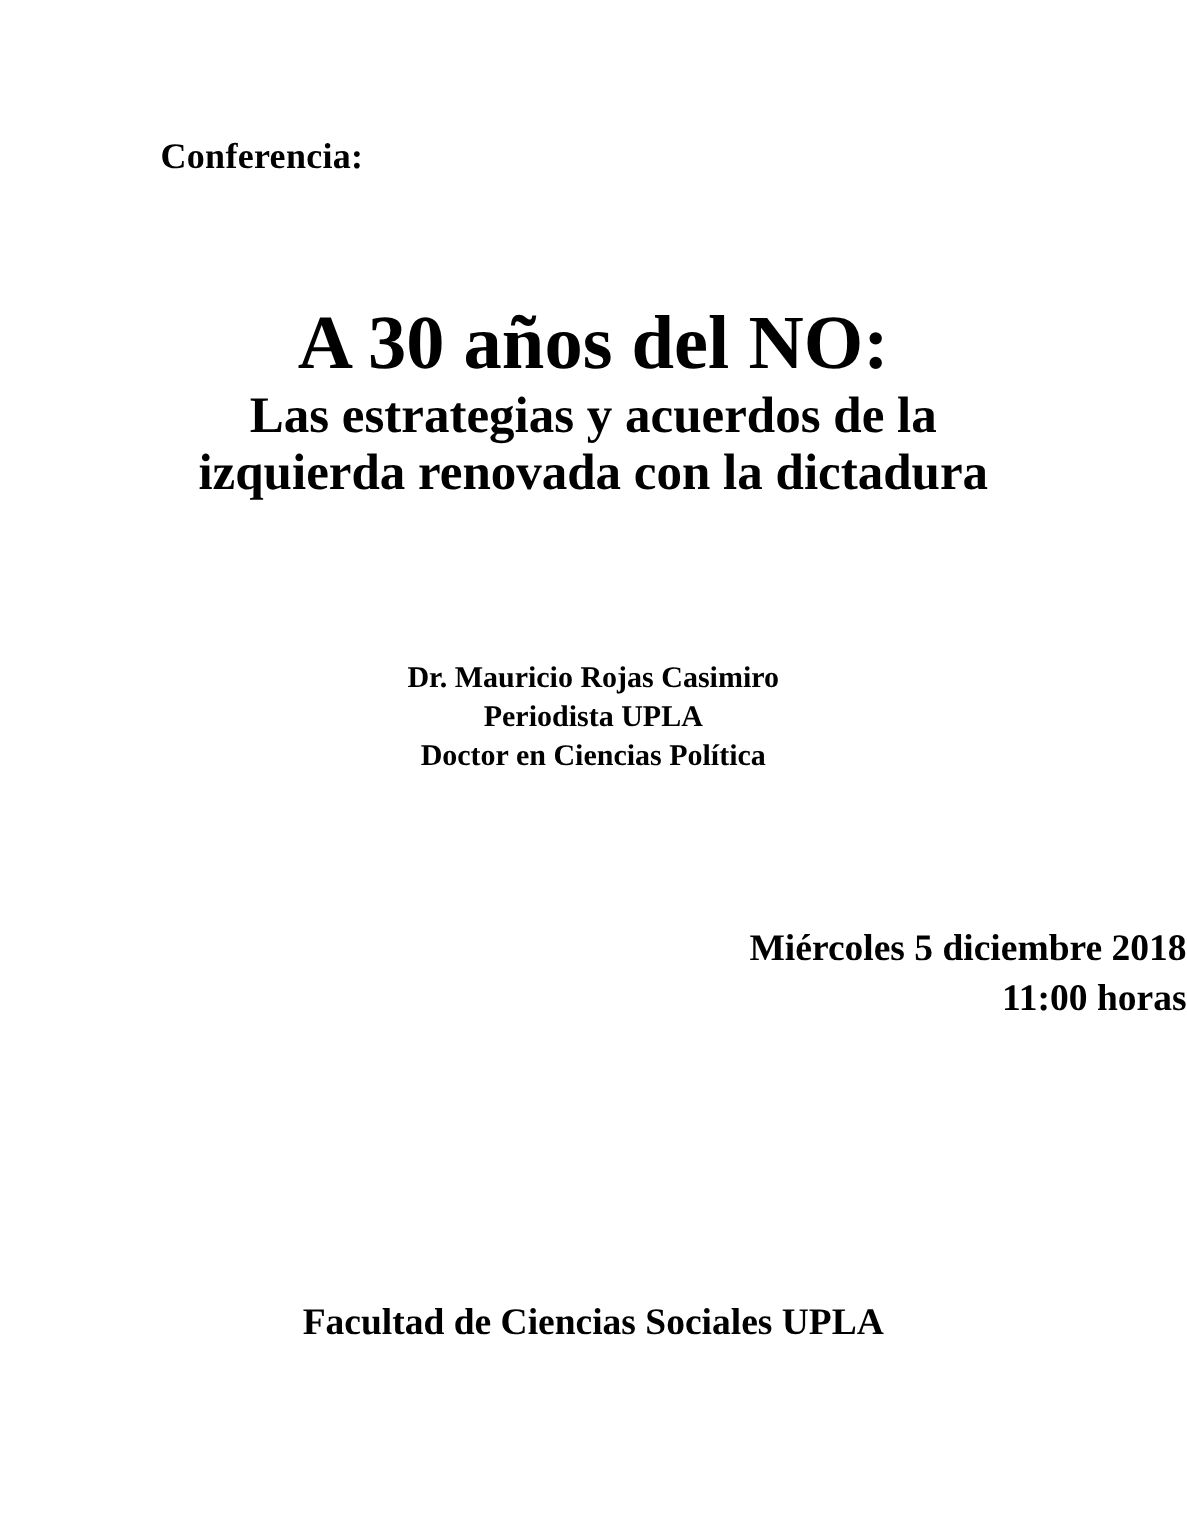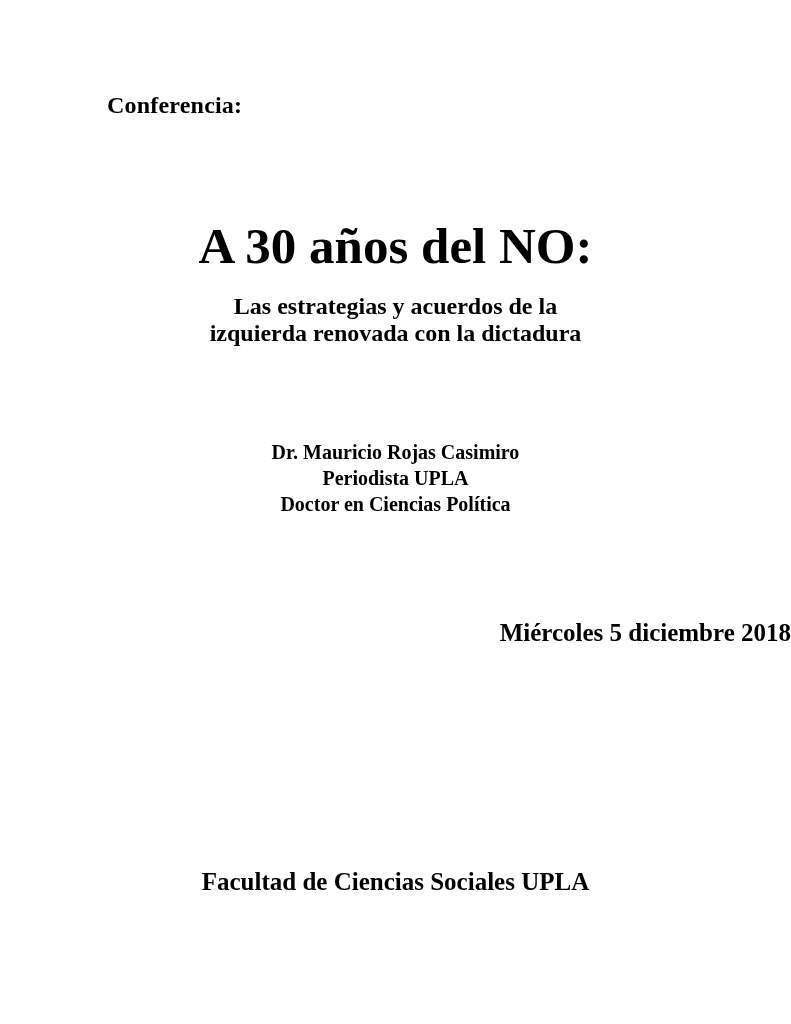--- a/index.html
+++ b/index.html
@@ -28,24 +28,24 @@
     position: absolute;
     top: 200px;
     left: 0;
     width: 100%;
     text-align: center;
   }
   .main-title {
     font-size: 51px;
     font-weight: bold;
     line-height: 1.15;
-    margin: 17px;
+    margin: 0;
   }
   .subtitle {
-    font-size: 24px;
+    font-size: 34px;
     font-weight: bold;
     line-height: 1.12;
     margin: 6px 0 0 0;
   }
   .speaker-block {
     position: absolute;
     top: 440px;
     left: 0;
     width: 100%;
     text-align: center;
@@ -91,19 +91,20 @@
   </div>
 
   <div class="speaker-block">
     <p class="line">Dr. Mauricio Rojas Casimiro</p>
     <p class="line">Periodista UPLA</p>
     <p class="line">Doctor en Ciencias Política</p>
   </div>
 
   <div class="event-block">
     <p class="line">Miércoles 5 diciembre 2018</p>
+    <p class="line">11:00 horas</p>
   </div>
 
   <div class="organizer-block">
     <p class="line">Facultad de Ciencias Sociales UPLA</p>
   </div>
 
 </div>
 
 </body></html>

